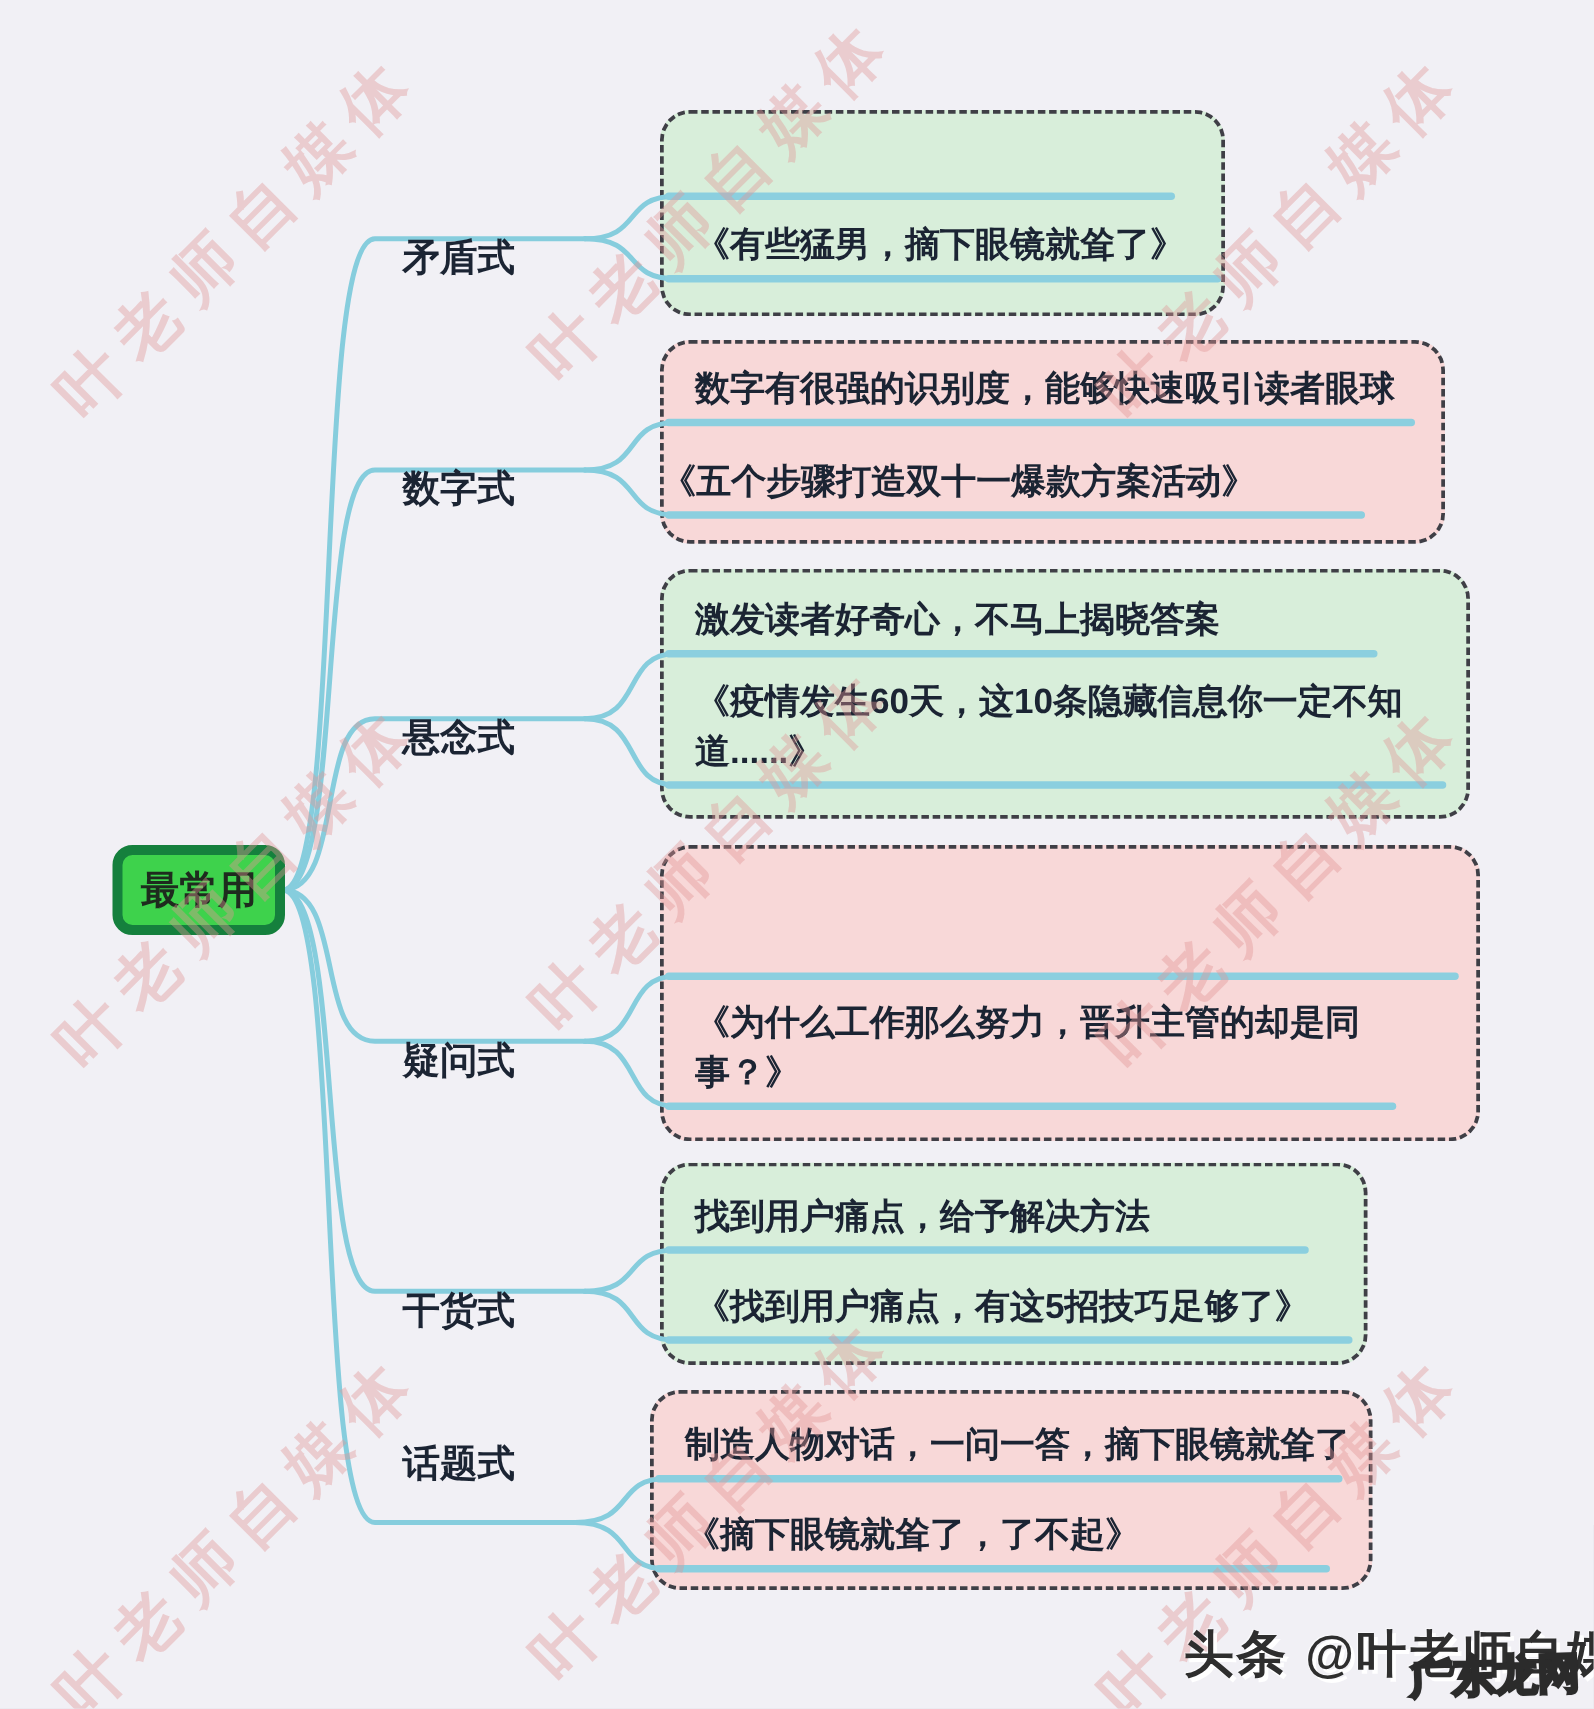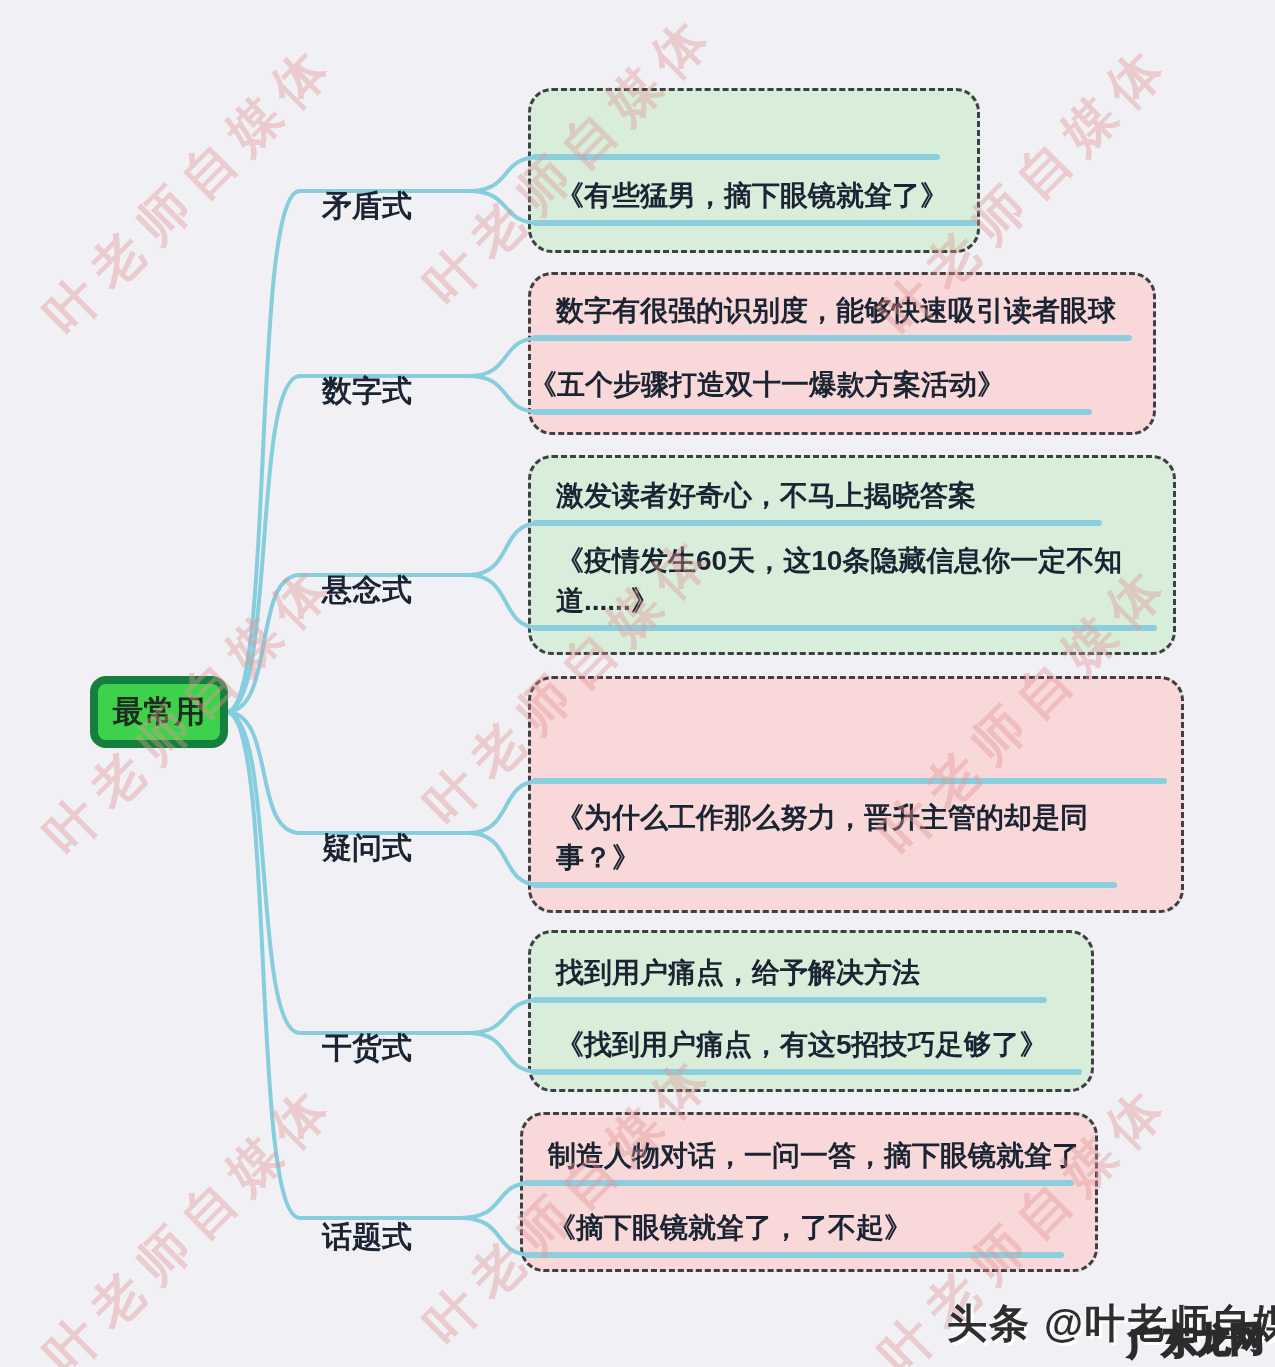--- a/index.html
+++ b/index.html
@@ -30,21 +30,21 @@
     background:#3ed24c;border:8px solid #15803d;border-radius:16px;
     display:flex;align-items:center;justify-content:center;
     font-size:31px;font-weight:700;color:#1e2b1e;box-sizing:border-box;
   }
 
   
   .blabel{
     position:absolute;z-index:4;left:322px;
     font-size:30px;font-weight:600;color:#1b2433;white-space:nowrap;margin-top:39px;
   }
-  .bl0{top:147px}.bl1{top:332px}.bl2{top:531px}.bl3{top:789px}.bl4{top:989px}.bl5{top:1178px}
+  .bl0{top:147px}.bl1{top:332px}.bl2{top:531px}.bl3{top:789px}.bl4{top:989px}.bl5{top:1112px}
 
   
   .box{
     position:absolute;z-index:1;border:3px dashed #3f3f46;border-radius:24px;
     box-sizing:border-box;
   }
   .box.green{background:#d8eeda;}
   .box.pink{background:#f8d8d8;}
   .bx0{left:528px;top:88px;width:452px;height:165px}
   .bx1{left:528px;top:272px;width:628px;height:163px}

